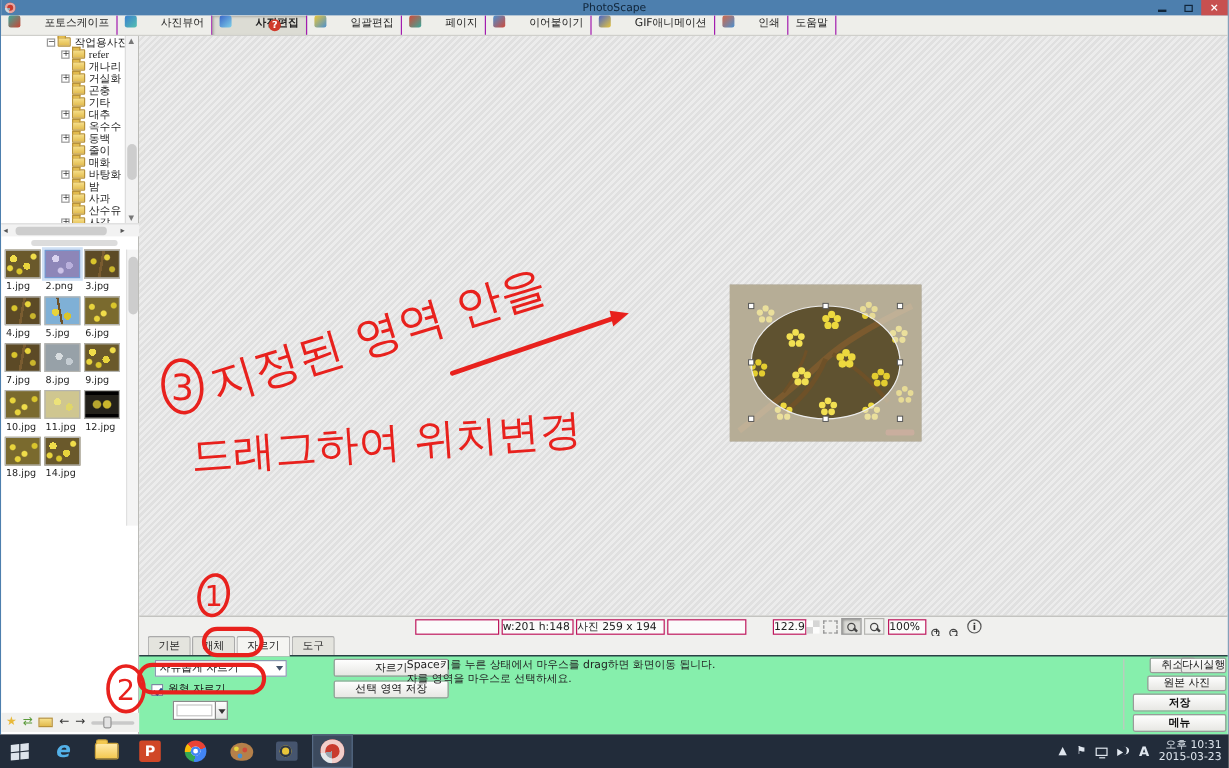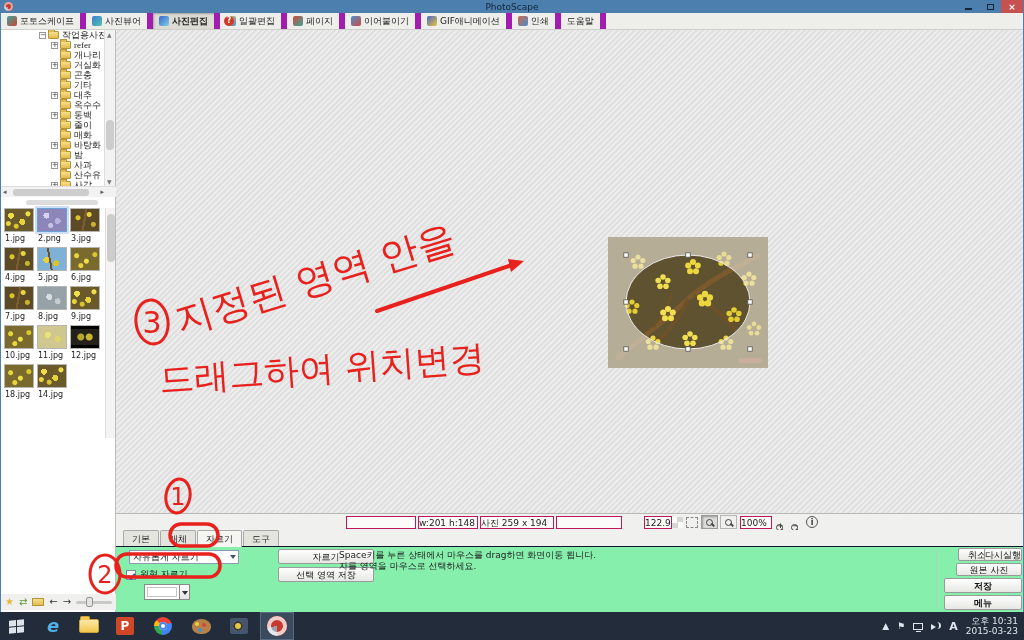--- a/index.html
+++ b/index.html
@@ -10,21 +10,21 @@
   .titlebar{position:absolute;left:0;top:0;right:0;height:13px;background:#4d7fae;display:flex;align-items:center;}
   .tb-logo{width:9px;height:9px;border-radius:50%;margin-left:3px;background:conic-gradient(#c93a2e 0 55%,#9aa4ae 55% 75%,#c93a2e 75% 100%);box-shadow:inset 0 0 0 2px rgba(255,255,255,.55);}
   .tb-title{position:absolute;left:0;right:0;text-align:center;font-size:9px;color:#10253a;}
   .winbtns{position:absolute;right:0;top:0;height:13px;display:flex;}
   .wbtn{width:22px;height:13px;display:flex;align-items:center;justify-content:center;font-size:9px;color:#10253a;}
   .wbtn.min span{display:block;width:7px;height:2px;background:#10253a;margin-top:4px;}
   .wbtn.max span{display:block;width:7px;height:6px;border:1px solid #10253a;}
   .wbtn.close{background:#c75050;color:#fff;font-weight:bold;}
   
   .menubar{position:absolute;left:0;top:13px;right:0;height:17px;background:#eeeeea;border-bottom:1px solid #cfcfcb;display:flex;align-items:stretch;}
-  .mtab{display:flex;align-items:center;gap:3px;padding:0 6px;font-size:9px;color:#222;border-right:6px solid #a21caf;white-space:nowrap;}
+  .mtab{display:flex;gap:20px;padding:0 6px;font-size:9px;color:#222;border-right:1px solid #a21caf;white-space:nowrap;}
   .mtab.active{background:#dcdcd4;box-shadow:inset 1px 1px 2px rgba(0,0,0,.25);font-weight:bold;}
   .mticon{width:10px;height:10px;border-radius:2px;flex:none;}
   .mticon.help{border-radius:50%;background:#d03a2a;color:#fff;font-size:8px;font-weight:bold;text-align:center;line-height:10px;}
   
   .sidebar{position:absolute;left:0;top:30px;width:115px;bottom:0;background:#fff;border-right:1px solid #bcbcb8;}
   .tree{position:absolute;left:0;top:0;width:104px;height:156px;overflow:hidden;background:#fff;}
   .trow{height:10px;display:flex;align-items:center;font-size:9px;color:#222;white-space:nowrap;}
   .trow.d0{padding-left:38px;}
   .trow.d1{padding-left:50px;}
   .exp{width:7px;height:7px;border:1px solid #9a9a9a;background:#fff;color:#333;font-size:7px;line-height:5px;text-align:center;margin-right:2px;flex:none;}

